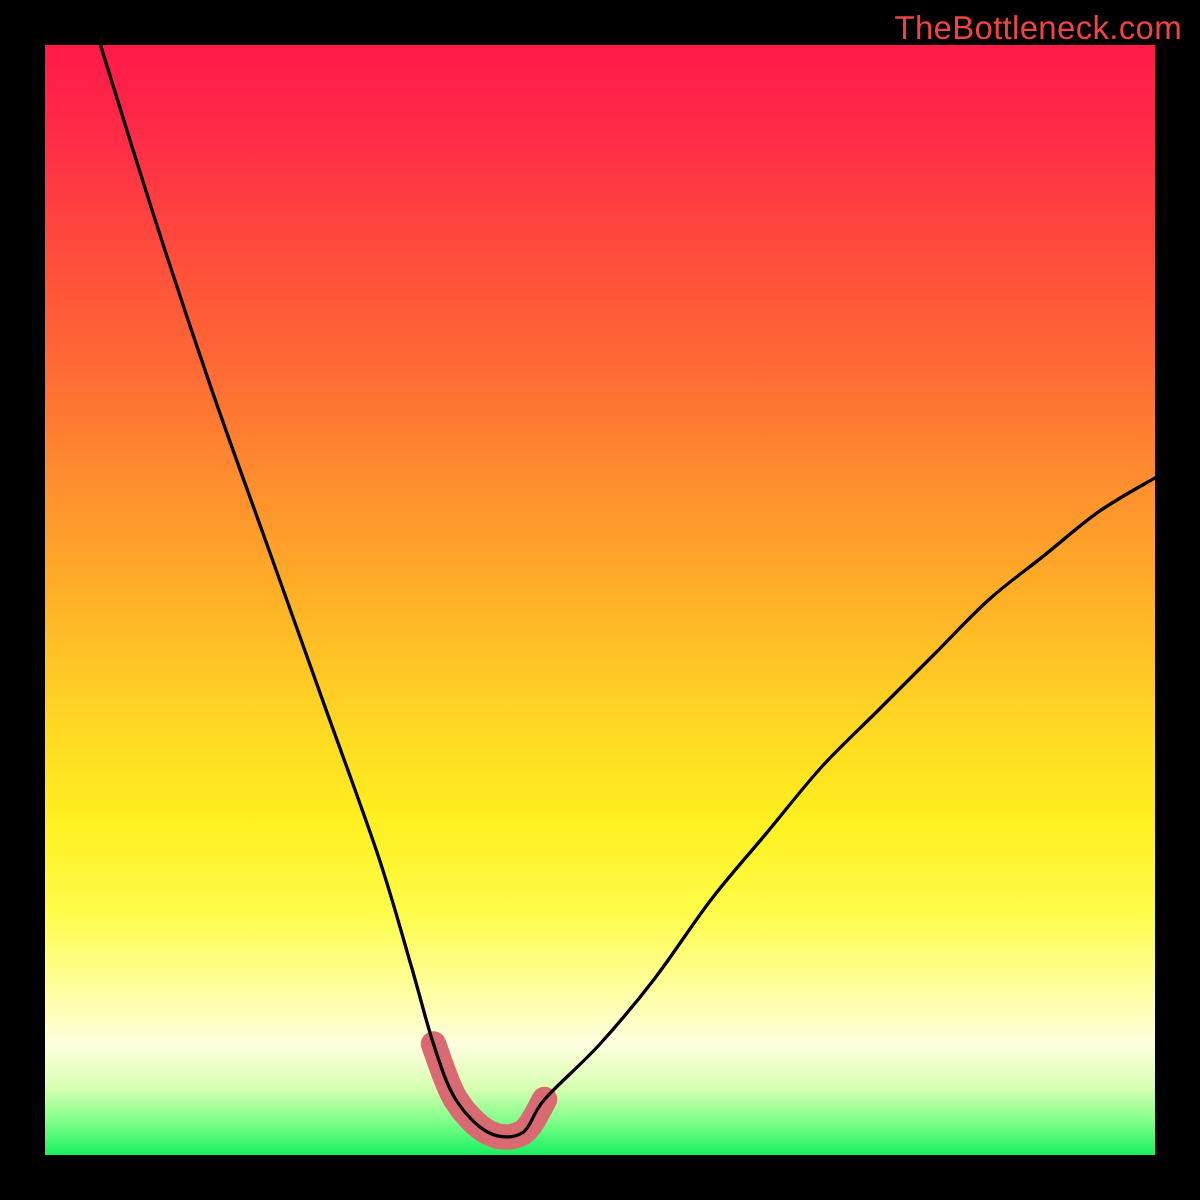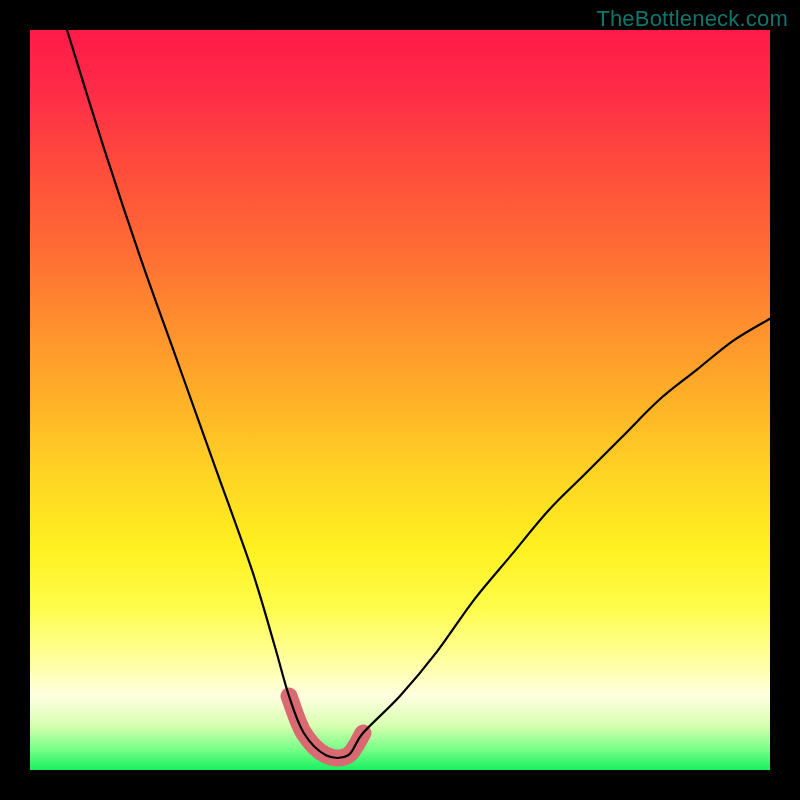--- a/index.html
+++ b/index.html
@@ -14,21 +14,21 @@
   .frame {
     position: relative;
     width: 800px;
     height: 800px;
     background: #000;
   }
   .watermark {
     position: absolute;
     top: 6px;
     right: 12px;
-    color: #0f766e;
+    color: #ef4444;
     font-size: 22px;
     font-weight: 500;
     letter-spacing: 0.2px;
     z-index: 5;
     text-align: right;
   }
   .plot-area {
     position: absolute;
     left: 30px;
     top: 30px;

